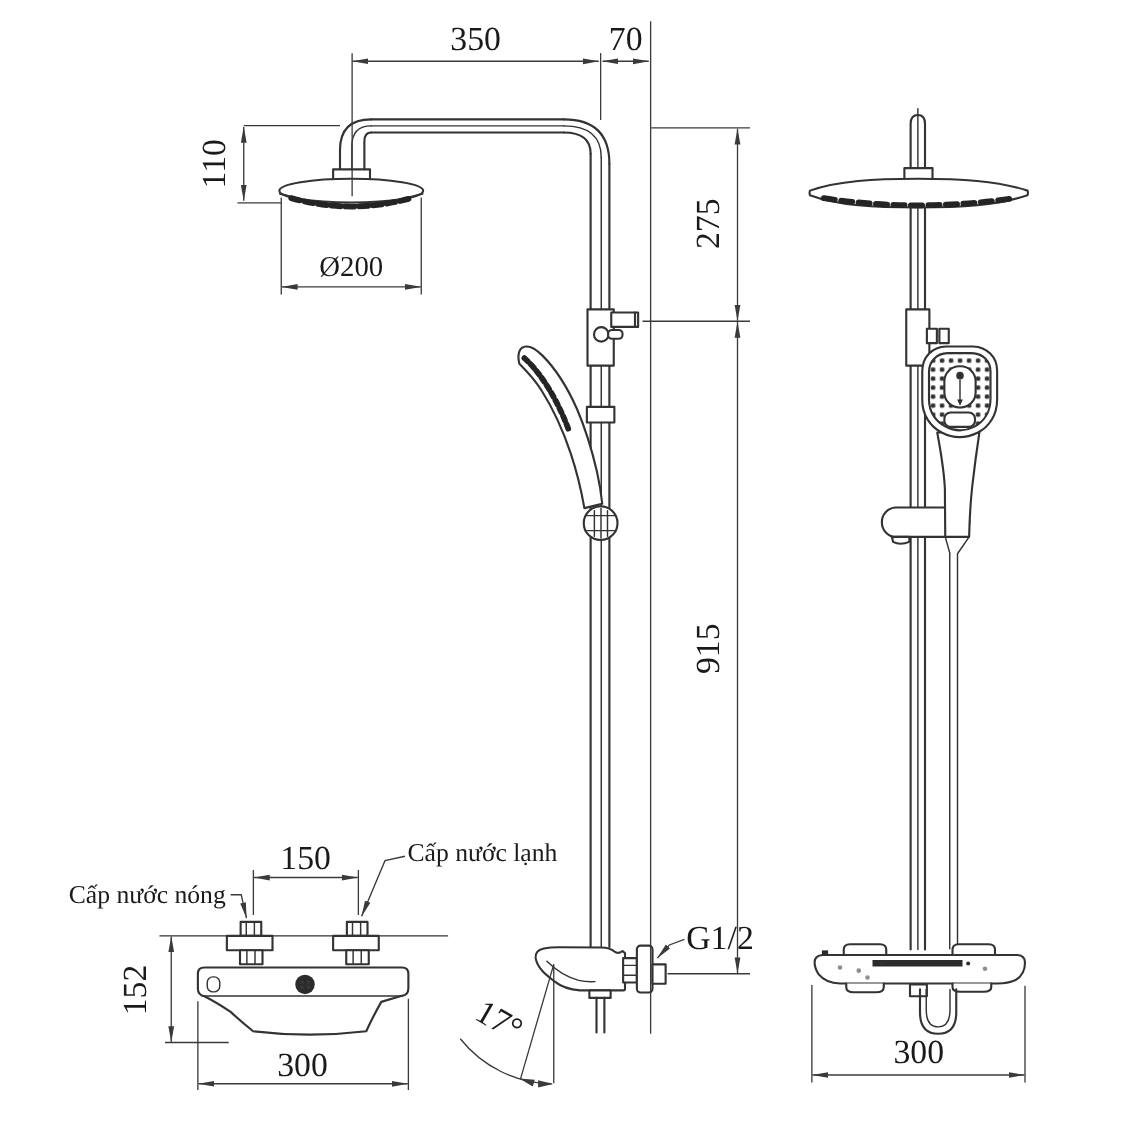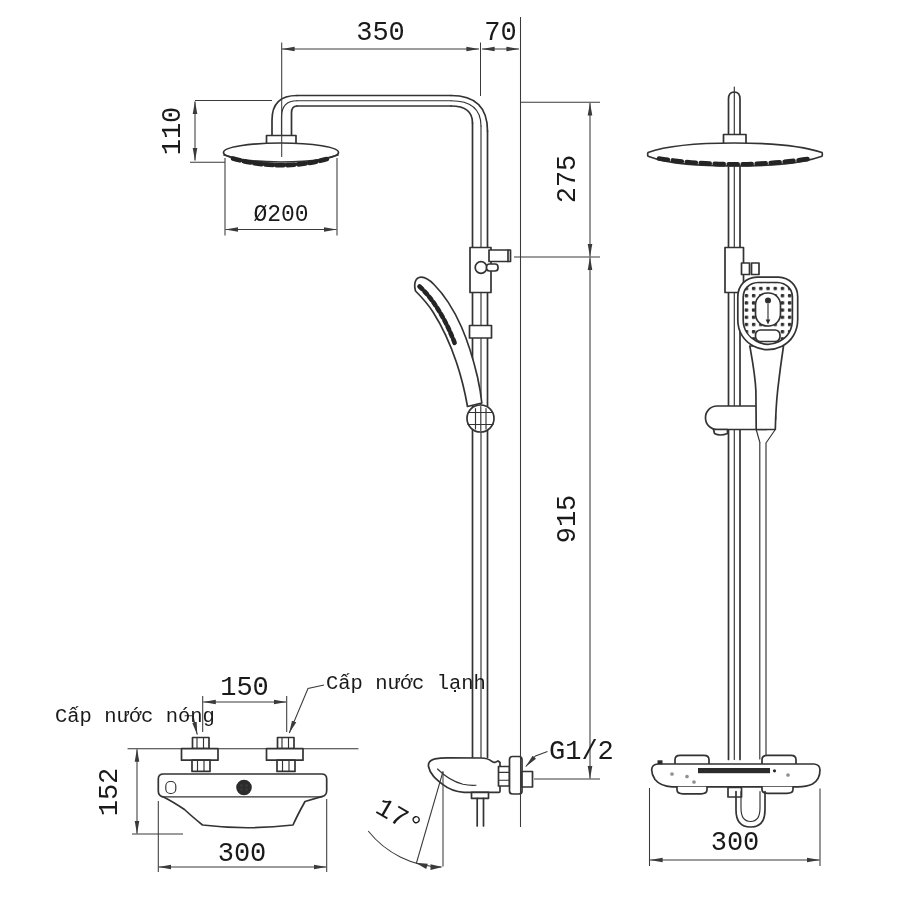--- a/index.html
+++ b/index.html
@@ -1,17 +1,17 @@
 <!DOCTYPE html>
 <html><head>
 <meta charset="utf-8">
 <style>
   html,body{margin:0;padding:0;background:#fff;}
   #stage{width:900px;height:900px;position:relative;background:#ffffff;overflow:hidden;
-         font-family:Liberation Mono, monospace;}
+         font-family:Liberation Serif, serif;}
   svg{display:block}
   .eq{stroke:#333;stroke-width:1.7;fill:none;stroke-linecap:round;stroke-linejoin:round;}
   .eq .wfill{fill:#ffffff;}
   .eq .fine{stroke-width:1.15;}
   .eq .dark{fill:#2b2b2b;stroke:none;}
   .eq .thick-dash{stroke:#242424;stroke-width:4.6;fill:none;}
   .dim{stroke:#3a3a3a;stroke-width:1.05;fill:none;}
   .dim .arrfill{fill:#3a3a3a;stroke:none;}
   text{fill:#1a1a1a;stroke:none;}
   .dimtxt{font-size:27px;}

